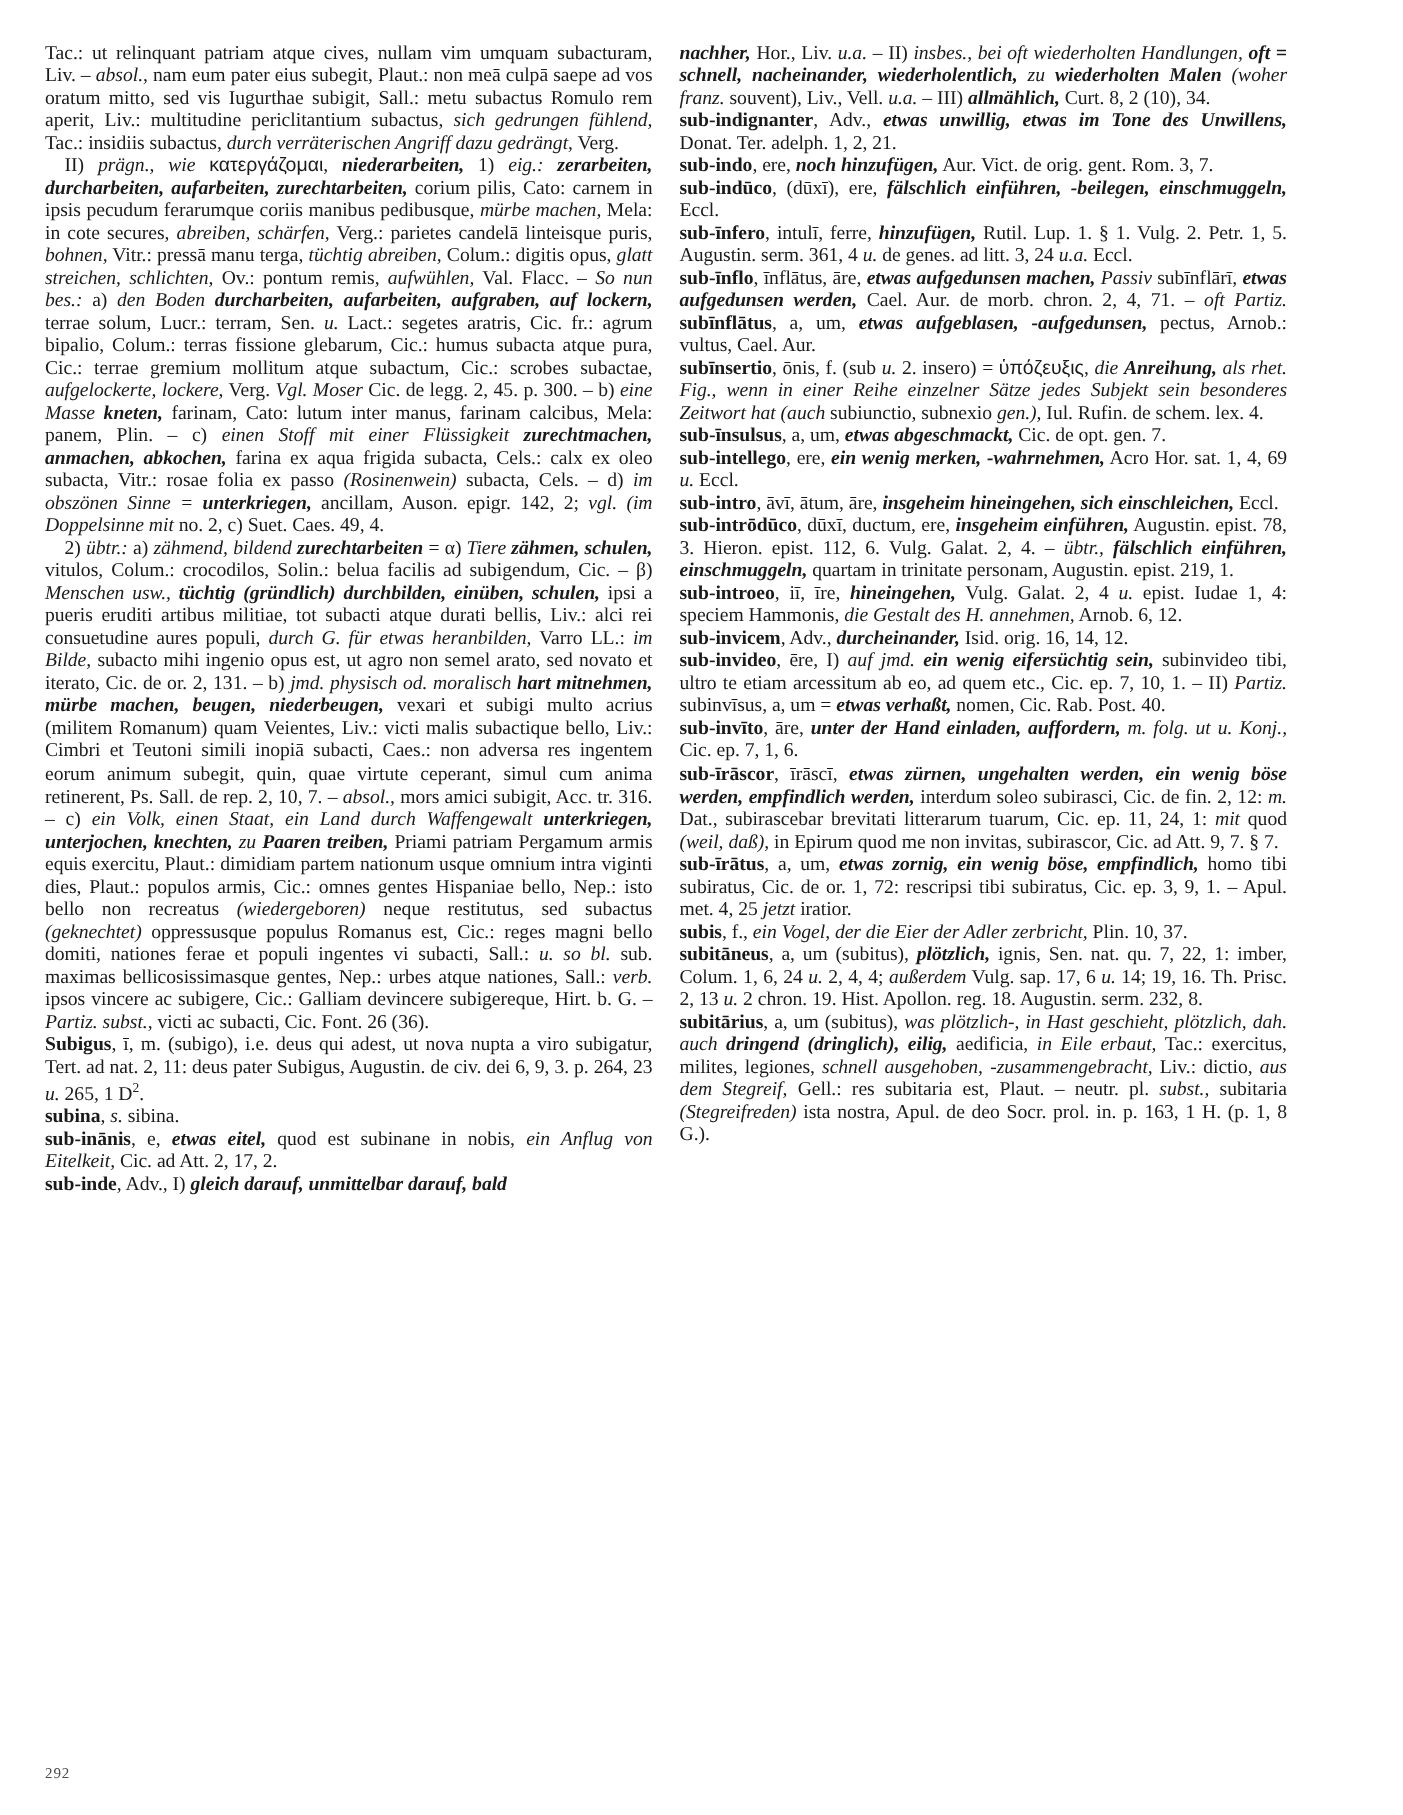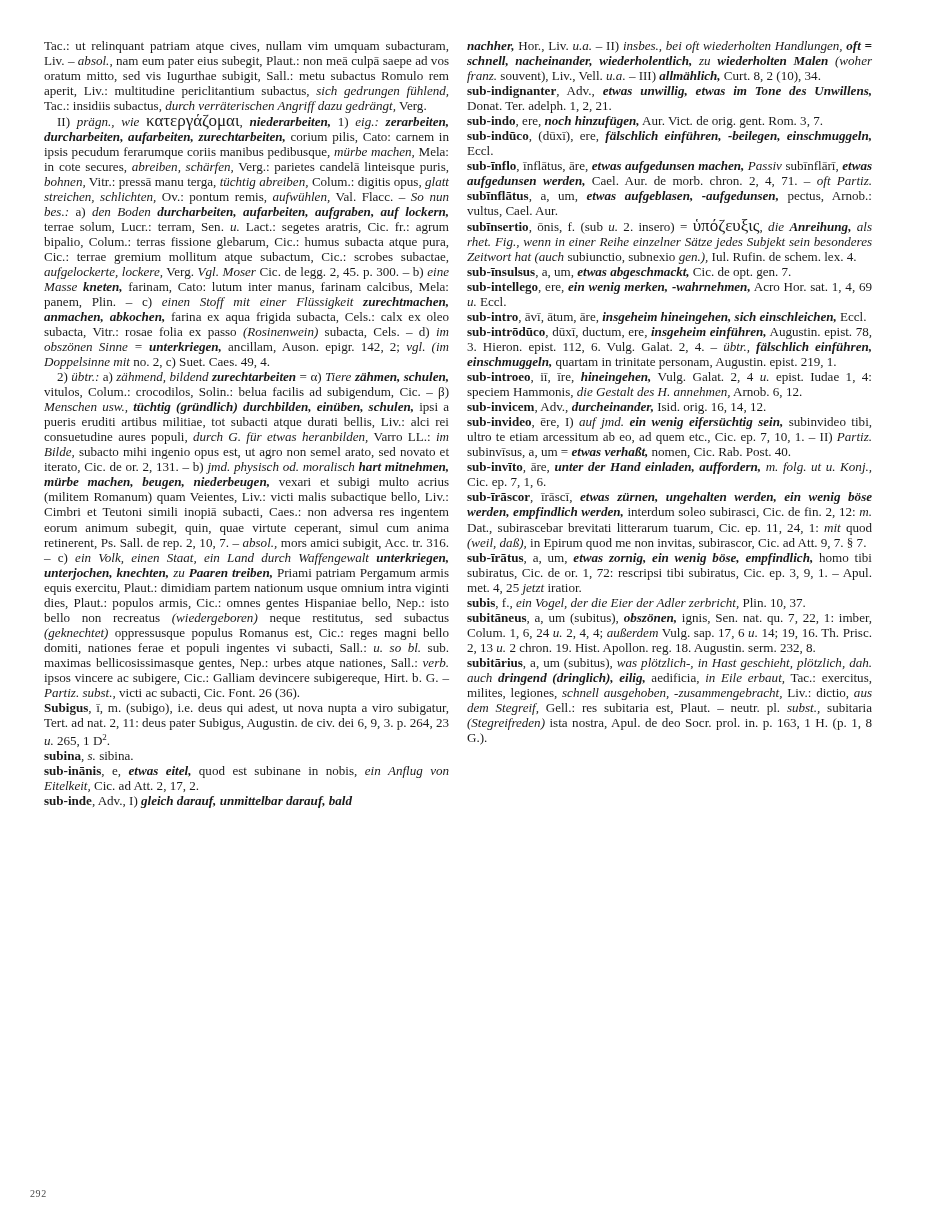--- a/index.html
+++ b/index.html
@@ -10,25 +10,25 @@
   body {
     width: 935px;
     height: 1210px;
     font-family: "Liberation Serif", "DejaVu Serif", serif;
     color: #1a1a1a;
     position: relative;
     overflow: hidden;
   }
   #page {
     position: absolute;
-    left: 0; top: 12px;
+    left: 0; top: 1px;
     width: 935px;
     height: 998px;
     box-sizing: border-box;
-    padding: 26px 78px 0 44px;
+    padding: 26px 78px 0 30px;
   }
   .columns {
     display: flex;
     flex-direction: row;
     align-items: flex-start;
     gap: 18px;
   }
   .col {
     width: 405px;
     flex: 0 0 405px;
@@ -40,21 +40,21 @@
     text-align: justify;
     text-justify: inter-word;
     hyphens: manual;
     letter-spacing: -0.02px;
   }
   .col p.ind { text-indent: 13px; }
   .col p.noind { text-indent: 0; }
   b { font-weight: bold; }
   i { font-style: italic; }
   .bi { font-weight: bold; font-style: italic; }
-  .grk { font-family: Liberation Serif, serif; font-size: 17px; }
+  .grk { font-family: Liberation Sans, sans-serif; font-size: 13px; }
   .sup { font-size: 9px; vertical-align: super; }
   .folio {
     position: absolute;
     left: 30px;
     top: 1176px;
     font-size: 10px;
     color: #4a4a4a;
     font-family: "Liberation Serif", "DejaVu Serif", serif;
     letter-spacing: 0.6px;
   }
@@ -71,31 +71,32 @@
         <p class="noind"><b>Subigus</b><span>, ī, m. (subigo), i.e. deus qui adest, ut nova nupta a viro subigatur, Tert. ad nat. 2, 11: deus pater Subigus, Augustin. de civ. dei 6, 9, 3. p. 264, 23 </span><i>u.</i><span> 265, 1 D</span><span class="sup">2</span><span>.</span></p>
         <p class="noind"><b>subina</b><span>, </span><i>s.</i><span> sibina.</span></p>
         <p class="noind"><b>sub-inānis</b><span>, e, </span><span class="bi">etwas eitel,</span><span> quod est subinane in nobis, </span><i>ein Anflug von Eitelkeit,</i><span> Cic. ad Att. 2, 17, 2.</span></p>
         <p class="noind"><b>sub-inde</b><span>, Adv., I) </span><span class="bi">gleich darauf, unmittelbar darauf, bald</span></p>
       </div>
     <div class="col" id="col-right">
         <p class="noind"><span class="bi">nachher,</span><span> Hor., Liv. </span><i>u.a.</i><span> – II) </span><i>insbes., bei oft wiederholten Handlungen, </i><span class="bi">oft = schnell, nacheinander, wiederholentlich,</span><i> zu </i><span class="bi">wiederholten Malen</span><span> </span><i>(woher franz.</i><span> souvent), Liv., Vell. </span><i>u.a.</i><span> – III) </span><span class="bi">allmählich,</span><span> Curt. 8, 2 (10), 34.</span></p>
         <p class="noind"><b>sub-indignanter</b><span>, Adv., </span><span class="bi">etwas unwillig, etwas im Tone des Unwillens,</span><span> Donat. Ter. adelph. 1, 2, 21.</span></p>
         <p class="noind"><b>sub-indo</b><span>, ere, </span><span class="bi">noch hinzufügen,</span><span> Aur. Vict. de orig. gent. Rom. 3, 7.</span></p>
         <p class="noind"><b>sub-indūco</b><span>, (dūxī), ere, </span><span class="bi">fälschlich einführen, -beilegen, einschmuggeln,</span><span> Eccl.</span></p>
+        <p class="noind"><b>sub-īnfero</b><span>, intulī, ferre, </span><span class="bi">hinzufügen,</span><span> Rutil. Lup. 1. § 1. Vulg. 2. Petr. 1, 5. Augustin. serm. 361, 4 </span><i>u.</i><span> de genes. ad litt. 3, 24 </span><i>u.a.</i><span> Eccl.</span></p>
         <p class="noind"><b>sub-īnflo</b><span>, īnflātus, āre, </span><span class="bi">etwas aufgedunsen machen,</span><span> </span><i>Passiv</i><span> subīnflārī, </span><span class="bi">etwas aufgedunsen werden,</span><span> Cael. Aur. de morb. chron. 2, 4, 71. – </span><i>oft Partiz.</i><span> </span><b>subīnflātus</b><span>, a, um, </span><span class="bi">etwas aufgeblasen, -aufgedunsen,</span><span> pectus, Arnob.: vultus, Cael. Aur.</span></p>
         <p class="noind"><b>subīnsertio</b><span>, ōnis, f. (sub </span><i>u.</i><span> 2. insero) = </span><span class="grk">ὑπόζευξις</span><span>, </span><i>die </i><span class="bi">Anreihung,</span><span> </span><i>als rhet. Fig., wenn in einer Reihe einzelner Sätze jedes Subjekt sein besonderes Zeitwort hat (auch</i><span> subiunctio, subnexio </span><i>gen.),</i><span> Iul. Rufin. de schem. lex. 4.</span></p>
         <p class="noind"><b>sub-īnsulsus</b><span>, a, um, </span><span class="bi">etwas abgeschmackt,</span><span> Cic. de opt. gen. 7.</span></p>
         <p class="noind"><b>sub-intellego</b><span>, ere, </span><span class="bi">ein wenig merken, -wahrnehmen,</span><span> Acro Hor. sat. 1, 4, 69 </span><i>u.</i><span> Eccl.</span></p>
         <p class="noind"><b>sub-intro</b><span>, āvī, ātum, āre, </span><span class="bi">insgeheim hineingehen, sich einschleichen,</span><span> Eccl.</span></p>
         <p class="noind"><b>sub-intrōdūco</b><span>, dūxī, ductum, ere, </span><span class="bi">insgeheim einführen,</span><span> Augustin. epist. 78, 3. Hieron. epist. 112, 6. Vulg. Galat. 2, 4. – </span><i>übtr.,</i><span> </span><span class="bi">fälschlich einführen, einschmuggeln,</span><span> quartam in trinitate personam, Augustin. epist. 219, 1.</span></p>
         <p class="noind"><b>sub-introeo</b><span>, iī, īre, </span><span class="bi">hineingehen,</span><span> Vulg. Galat. 2, 4 </span><i>u.</i><span> epist. Iudae 1, 4: speciem Hammonis, </span><i>die Gestalt des H. annehmen,</i><span> Arnob. 6, 12.</span></p>
         <p class="noind"><b>sub-invicem</b><span>, Adv., </span><span class="bi">durcheinander,</span><span> Isid. orig. 16, 14, 12.</span></p>
         <p class="noind"><b>sub-invideo</b><span>, ēre, I) </span><i>auf jmd. </i><span class="bi">ein wenig eifersüchtig sein,</span><span> subinvideo tibi, ultro te etiam arcessitum ab eo, ad quem etc., Cic. ep. 7, 10, 1. – II) </span><i>Partiz.</i><span> subinvīsus, a, um = </span><span class="bi">etwas verhaßt,</span><span> nomen, Cic. Rab. Post. 40.</span></p>
         <p class="noind"><b>sub-invīto</b><span>, āre, </span><span class="bi">unter der Hand einladen, auffordern,</span><span> </span><i>m. folg. ut u. Konj.,</i><span> Cic. ep. 7, 1, 6.</span></p>
         <p class="noind"><b>sub-īrāscor</b><span>, īrāscī, </span><span class="bi">etwas zürnen, ungehalten werden, ein wenig böse werden, empfindlich werden,</span><span> interdum soleo subirasci, Cic. de fin. 2, 12: </span><i>m.</i><span> Dat., subirascebar brevitati litterarum tuarum, Cic. ep. 11, 24, 1: </span><i>mit</i><span> quod </span><i>(weil, daß),</i><span> in Epirum quod me non invitas, subirascor, Cic. ad Att. 9, 7. § 7.</span></p>
         <p class="noind"><b>sub-īrātus</b><span>, a, um, </span><span class="bi">etwas zornig, ein wenig böse, empfindlich,</span><span> homo tibi subiratus, Cic. de or. 1, 72: rescripsi tibi subiratus, Cic. ep. 3, 9, 1. – Apul. met. 4, 25 </span><i>jetzt</i><span> iratior.</span></p>
         <p class="noind"><b>subis</b><span>, f., </span><i>ein Vogel, der die Eier der Adler zerbricht,</i><span> Plin. 10, 37.</span></p>
-        <p class="noind"><b>subitāneus</b><span>, a, um (subitus), </span><span class="bi">obszönen,</span><span> ignis, Sen. nat. qu. 7, 22, 1: imber, Colum. 1, 6, 24 </span><i>u.</i><span> 2, 4, 4; </span><i>außerdem</i><span> Vulg. sap. 17, 6 </span><i>u.</i><span> 14; 19, 16. Th. Prisc. 2, 13 </span><i>u.</i><span> 2 chron. 19. Hist. Apollon. reg. 18. Augustin. serm. 232, 8.</span></p>
+        <p class="noind"><b>subitāneus</b><span>, a, um (subitus), </span><span class="bi">plötzlich,</span><span> ignis, Sen. nat. qu. 7, 22, 1: imber, Colum. 1, 6, 24 </span><i>u.</i><span> 2, 4, 4; </span><i>außerdem</i><span> Vulg. sap. 17, 6 </span><i>u.</i><span> 14; 19, 16. Th. Prisc. 2, 13 </span><i>u.</i><span> 2 chron. 19. Hist. Apollon. reg. 18. Augustin. serm. 232, 8.</span></p>
         <p class="noind"><b>subitārius</b><span>, a, um (subitus), </span><i>was plötzlich-, in Hast geschieht, plötzlich,</i><span> </span><i>dah. auch </i><span class="bi">dringend (dringlich), eilig,</span><span> aedificia, </span><i>in Eile erbaut,</i><span> Tac.: exercitus, milites, legiones, </span><i>schnell ausgehoben, -zusammengebracht,</i><span> Liv.: dictio, </span><i>aus dem Stegreif,</i><span> Gell.: res subitaria est, Plaut. – neutr. pl. </span><i>subst.,</i><span> subitaria </span><i>(Stegreifreden)</i><span> ista nostra, Apul. de deo Socr. prol. in. p. 163, 1 H. (p. 1, 8 G.).</span></p>
       </div>
   </div>
   <div class="folio">292</div>
 </div>
 
 </body></html>

